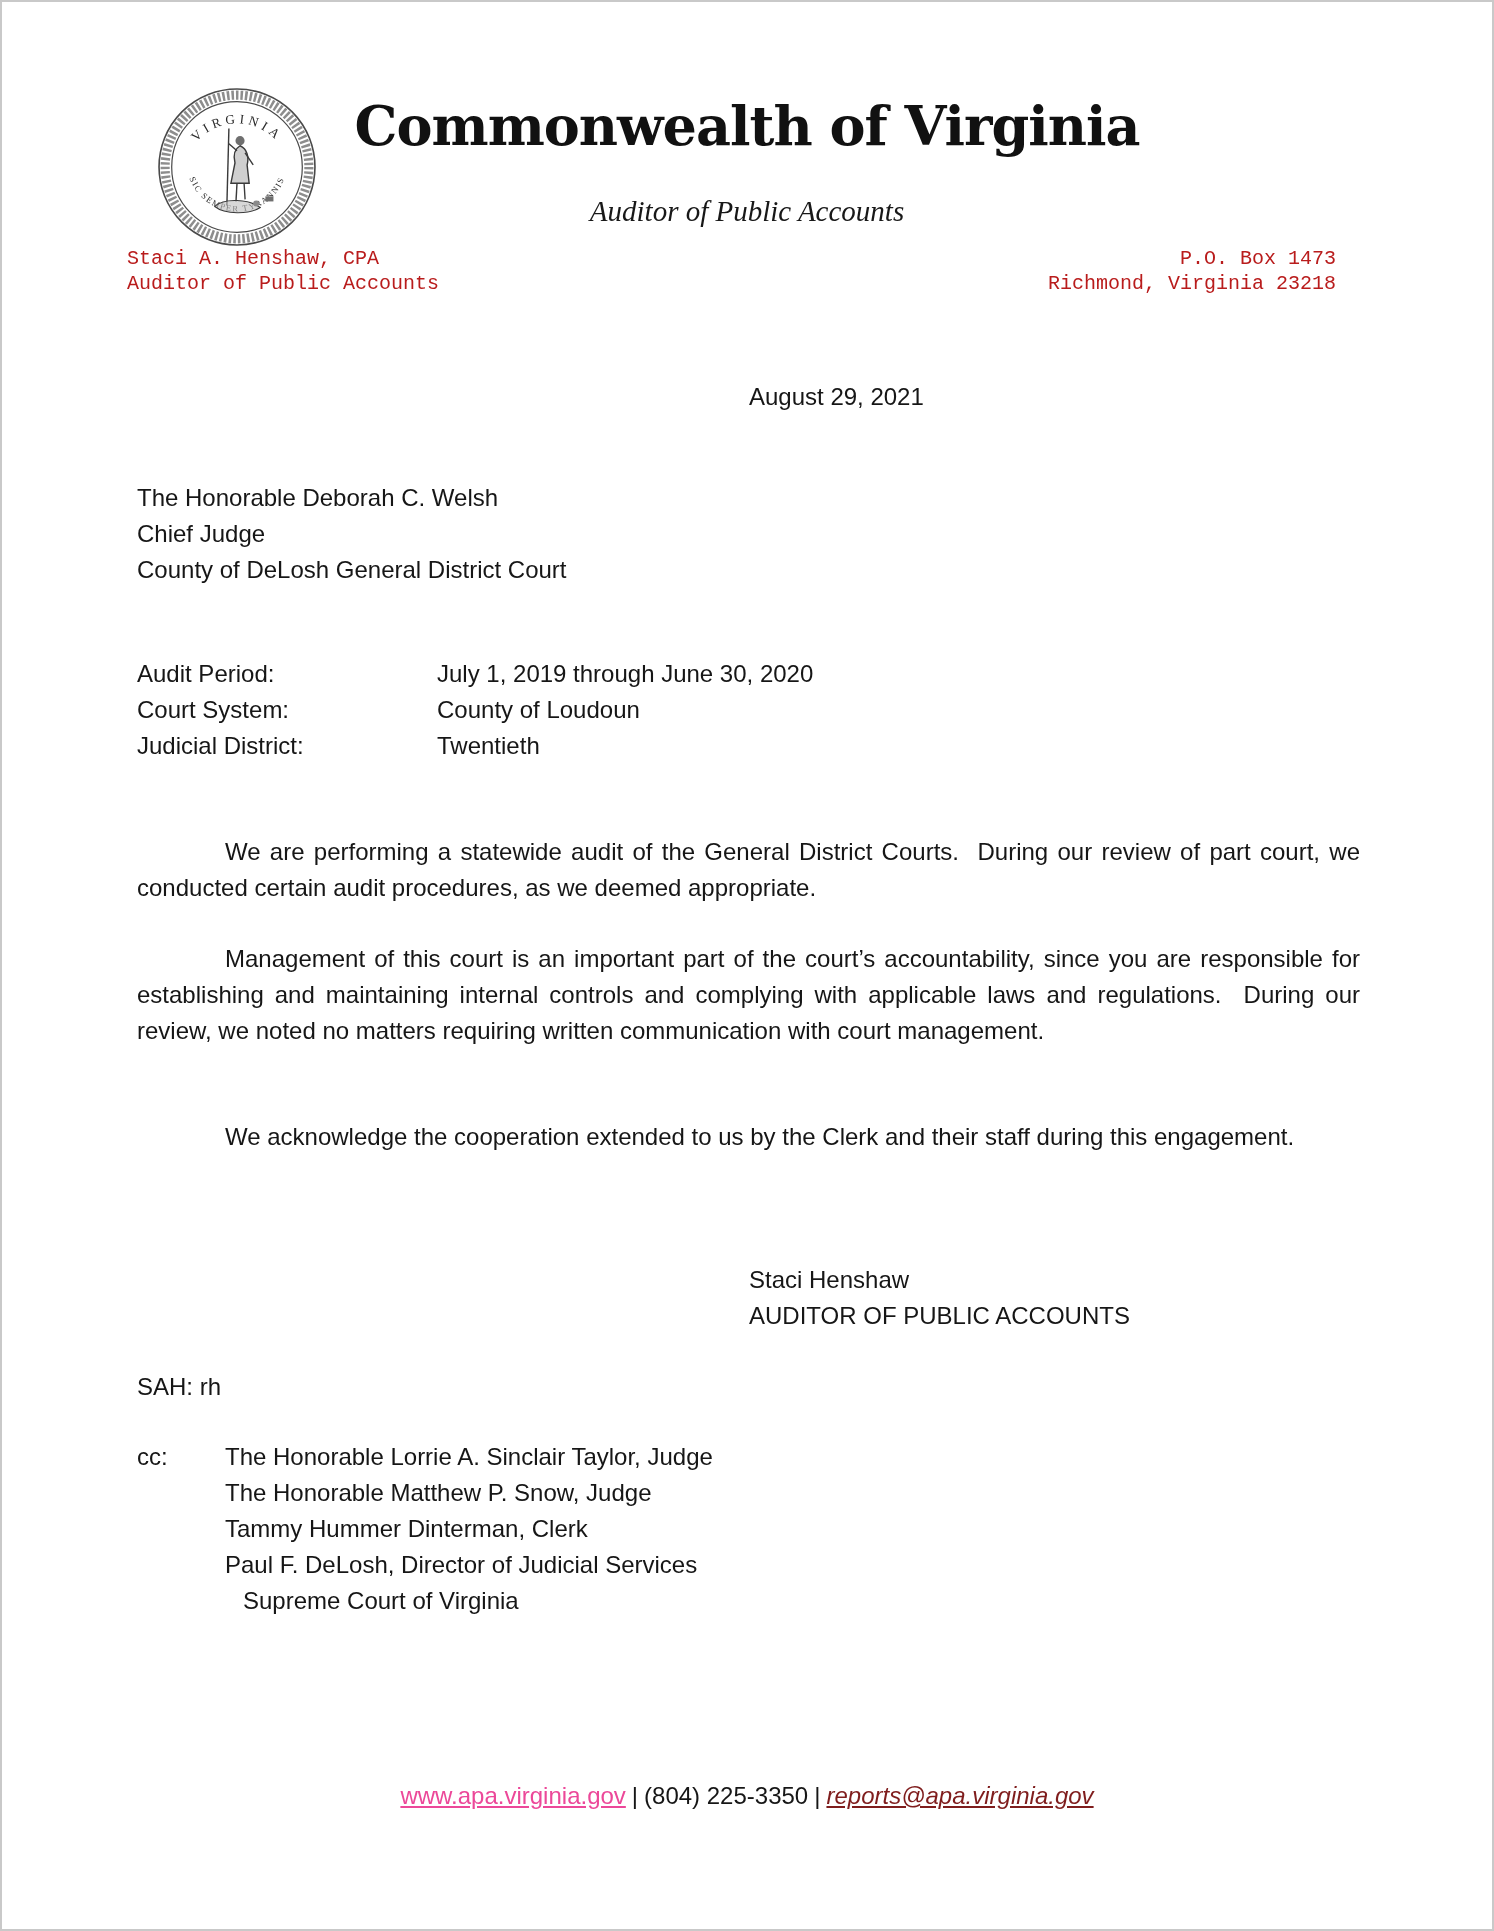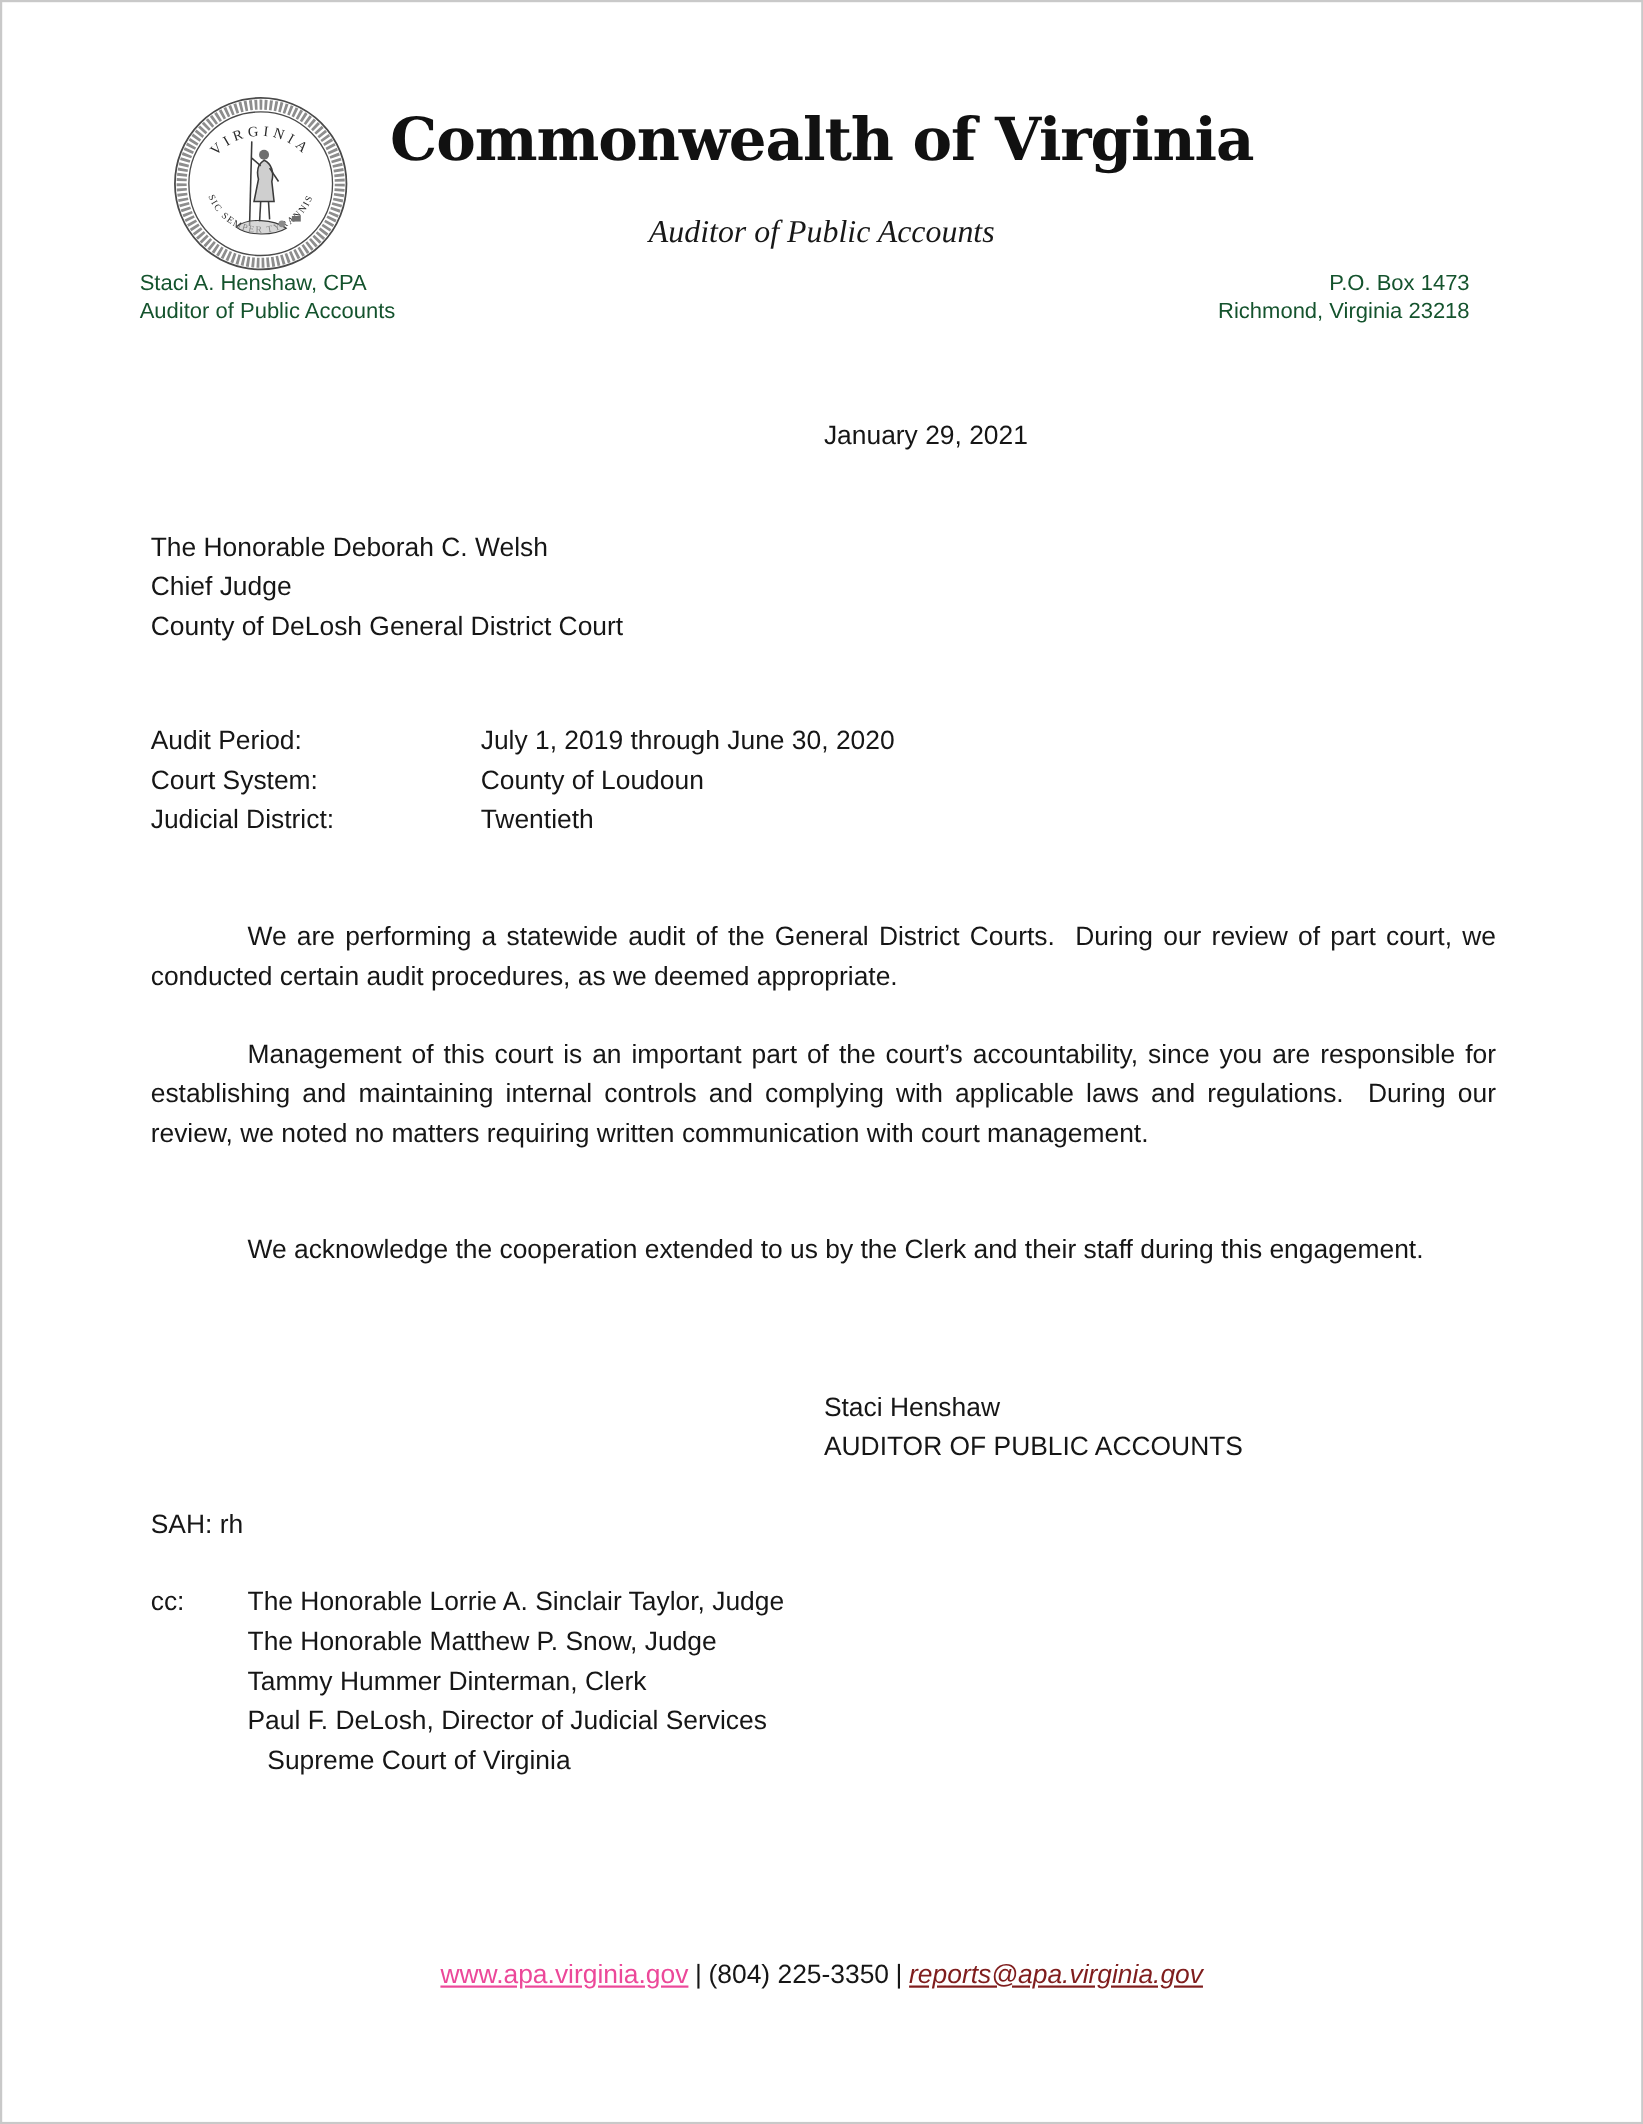--- a/index.html
+++ b/index.html
@@ -45,24 +45,24 @@
     text-align: center;
     font-family: "Liberation Serif", serif;
     font-style: italic;
     font-size: 29px;
     line-height: 34px;
     color: #181818;
   }
   .contact {
     position: absolute;
     top: 244px;
-    font-family: Liberation Sans, sans-serif;
+    font-family: Liberation Mono, monospace;
     font-size: 20px;
     line-height: 25px;
-    color: #14532d;
+    color: #b91c1c;
   }
   .contact.left  { left: 125px; text-align: left; }
   .contact.right { right: 156px; text-align: right; }
 
   
   .date { position: absolute; left: 747px; top: 377px; }
 
   .addressee { position: absolute; left: 135px; top: 478px; }
 
   .audit-info { position: absolute; left: 135px; top: 654px; }
@@ -138,21 +138,21 @@
   <div class="contact left">
     <div>Staci A. Henshaw, CPA</div>
     <div>Auditor of Public Accounts</div>
   </div>
 
   <div class="contact right">
     <div>P.O. Box 1473</div>
     <div>Richmond, Virginia 23218</div>
   </div>
 
-  <div class="date">January 29, 2021</div>
+  <div class="date">August 29, 2021</div>
 
   <div class="addressee">
     <div>The Honorable Deborah C. Welsh</div>
     <div>Chief Judge</div>
     <div>County of DeLosh General District Court</div>
   </div>
 
   <div class="audit-info">
 
       <div class="audit-row">

